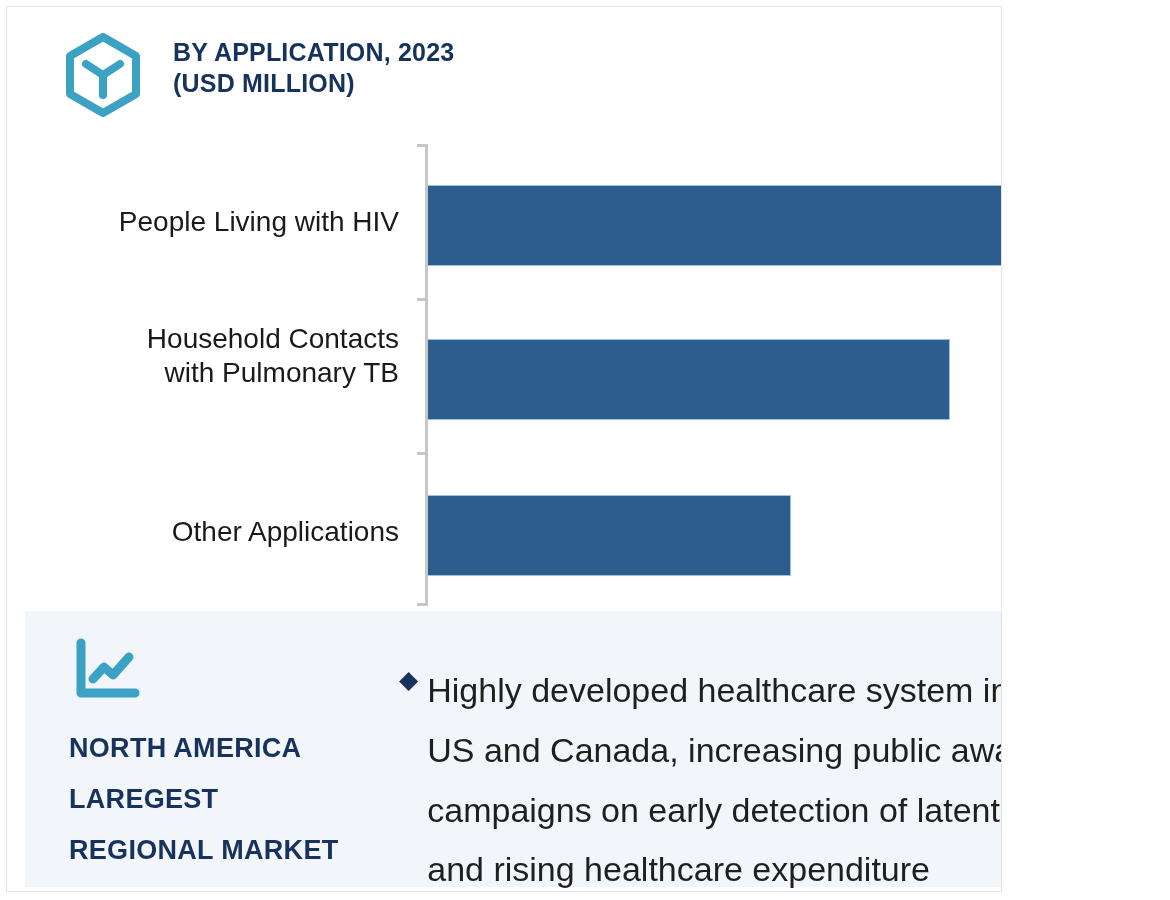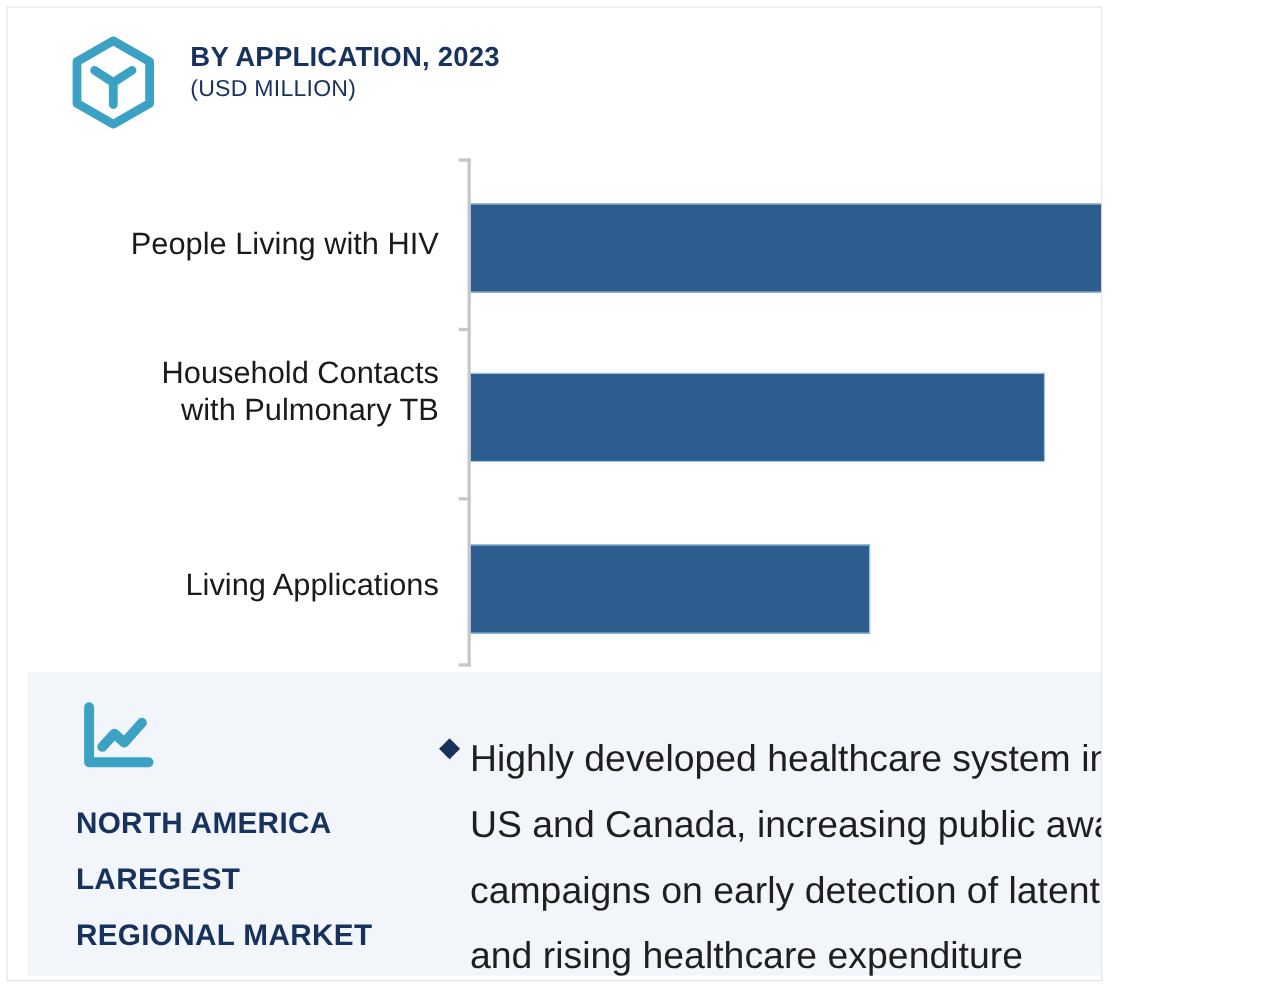--- a/index.html
+++ b/index.html
@@ -48,22 +48,22 @@
     line-height: 1.22;
   }
   .header-line1 {
     font-size: 25px;
     font-weight: bold;
     color: #17325c;
     letter-spacing: 0.2px;
     white-space: nowrap;
   }
   .header-line2 {
-    font-size: 21px;
-    font-weight: normal;
+    font-size: 25px;
+    font-weight: bold;
     color: #17325c;
     letter-spacing: 0.2px;
     white-space: nowrap;
   }
 
   
   .chart {
     position: absolute;
     left: 16px;
     top: 130px;
@@ -193,21 +193,21 @@
       <div class="bar" id="bar0" style="top: 48px; height: 81px; width: 636px; background: rgb(45, 93, 143); border-color: rgb(158, 195, 222);"></div>
     </div>
 
     <div class="bar-row">
       <div class="cat-label" style="top:185px;">Household Contacts
 with Pulmonary TB</div>
       <div class="bar" id="bar1" style="top: 202px; height: 81px; width: 522px; background: rgb(45, 93, 143); border-color: rgb(158, 195, 222);"></div>
     </div>
 
     <div class="bar-row">
-      <div class="cat-label" style="top:378px;">Living Applications</div>
+      <div class="cat-label" style="top:378px;">Other Applications</div>
       <div class="bar" id="bar2" style="top: 358px; height: 81px; width: 363px; background: rgb(45, 93, 143); border-color: rgb(158, 195, 222);"></div>
     </div>
 
   </div>
 
   <div class="footer">
     <span class="trend-icon">
       <svg width="72" height="66" viewBox="0 0 72 66">
         <path d="M10,6 L10,56 L64,56" fill="none" stroke="#3ba2c4" stroke-width="9" stroke-linecap="round" stroke-linejoin="round"></path>
         <polyline points="22,42 33,30 42,38 58,20" fill="none" stroke="#3ba2c4" stroke-width="9" stroke-linecap="round" stroke-linejoin="round"></polyline>

